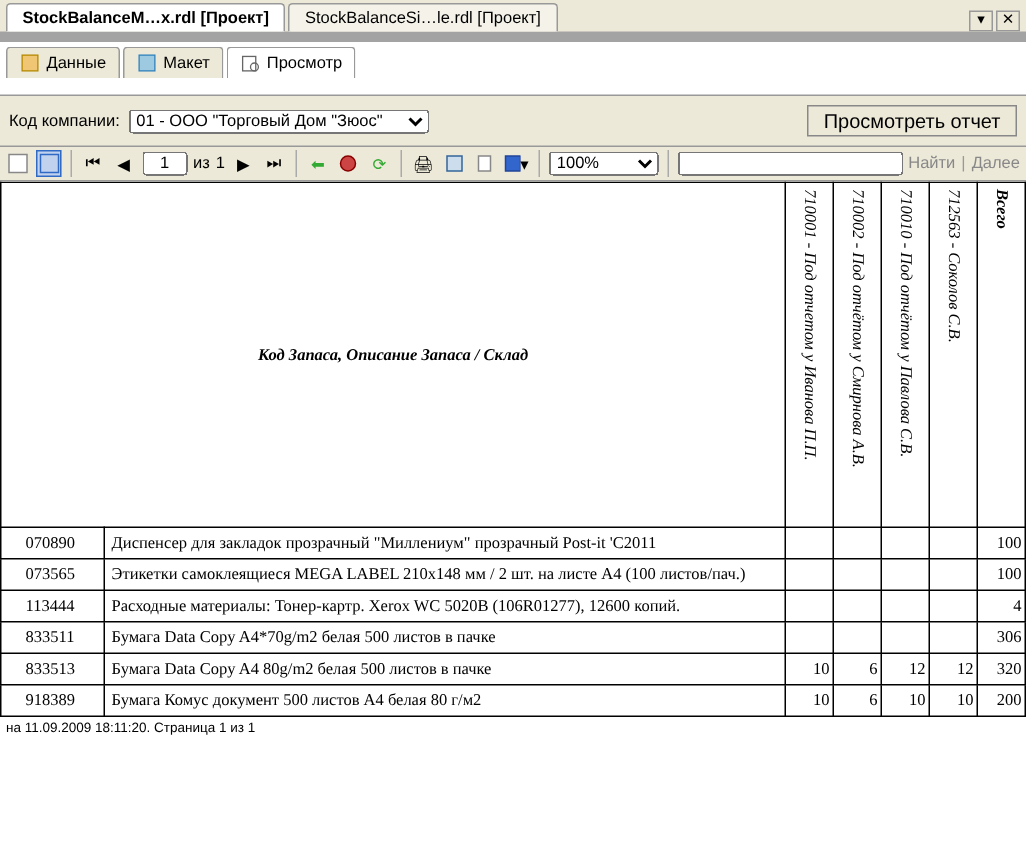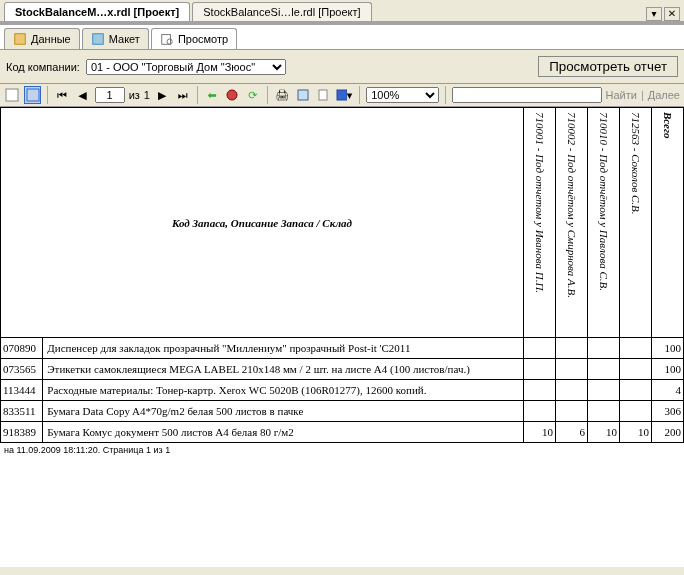--- a/index.html
+++ b/index.html
@@ -10,21 +10,21 @@
     background: #ece9d8;
     width: 684px;
     height: 575px;
     overflow: hidden;
   }
   .tabbar {
     background: #ece9d8;
     padding: 2px 4px 0 4px;
     display: flex;
     align-items: flex-end;
-    border-bottom: 4px solid #a3a3a3;
+    border-bottom: 7px solid #a3a3a3;
     position: relative;
   }
   .tabbtn {
     border: 1px solid #999;
     border-bottom: none;
     background: #f5f3e9;
     padding: 3px 10px;
     margin-right: 2px;
     border-radius: 3px 3px 0 0;
     cursor: pointer;
@@ -43,21 +43,21 @@
     width: 16px;
     height: 14px;
     text-align: center;
     line-height: 12px;
     cursor: pointer;
     background: #ece9d8;
     font-size: 10px;
   }
   .innertabs {
     display: flex;
-    padding: 3px 4px 0 4px;
+    padding: 3px 4px 11px 4px;
     border-bottom: 1px solid #999;
     background: #fff;
   }
   .innertab {
     border: 1px solid #999;
     border-bottom: none;
     padding: 3px 8px;
     margin-right: 2px;
     border-radius: 3px 3px 0 0;
     background: #ece9d8;
@@ -168,21 +168,21 @@
     top: 4px;
     left: 50%;
     transform: translateX(-50%);
     white-space: nowrap;
   }
   th.totalhdr .vtext { font-weight: bold; }
   td.code {
     font-family: "Times New Roman", serif;
     font-size: 11px;
     text-align: left;
-    padding: 4px 2px;
+    padding: 4px 16px;
   }
   td.desc {
     font-family: "Times New Roman", serif;
     font-size: 11px;
     padding: 4px;
   }
   td.num {
     font-family: "Times New Roman", serif;
     font-size: 11px;
     text-align: right;
@@ -342,20 +342,29 @@
         <tr>
           <td class="code">833511</td>
           <td class="desc">Бумага Data Copy A4*70g/m2 белая 500 листов в пачке</td>
           <td class="num"></td>
           <td class="num"></td>
           <td class="num"></td>
           <td class="num"></td>
           <td class="num">306</td>
         </tr>
         <tr>
+          <td class="code">833513</td>
+          <td class="desc">Бумага Data Copy A4 80g/m2 белая 500 листов в пачке</td>
+          <td class="num">10</td>
+          <td class="num">6</td>
+          <td class="num">12</td>
+          <td class="num">12</td>
+          <td class="num">320</td>
+        </tr>
+        <tr>
           <td class="code">918389</td>
           <td class="desc">Бумага Комус документ 500 листов А4 белая 80 г/м2</td>
           <td class="num">10</td>
           <td class="num">6</td>
           <td class="num">10</td>
           <td class="num">10</td>
           <td class="num">200</td>
         </tr>
       </tbody>
   </table>

